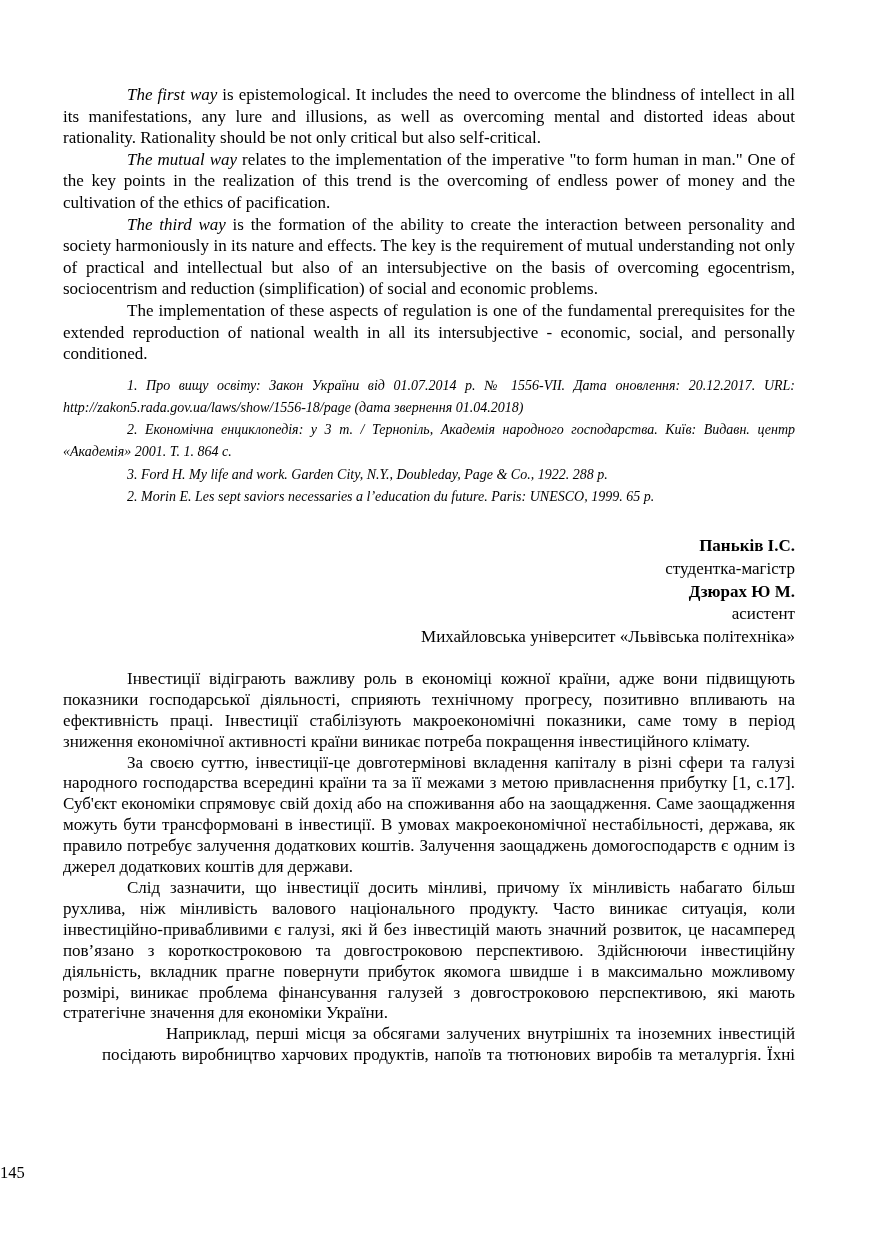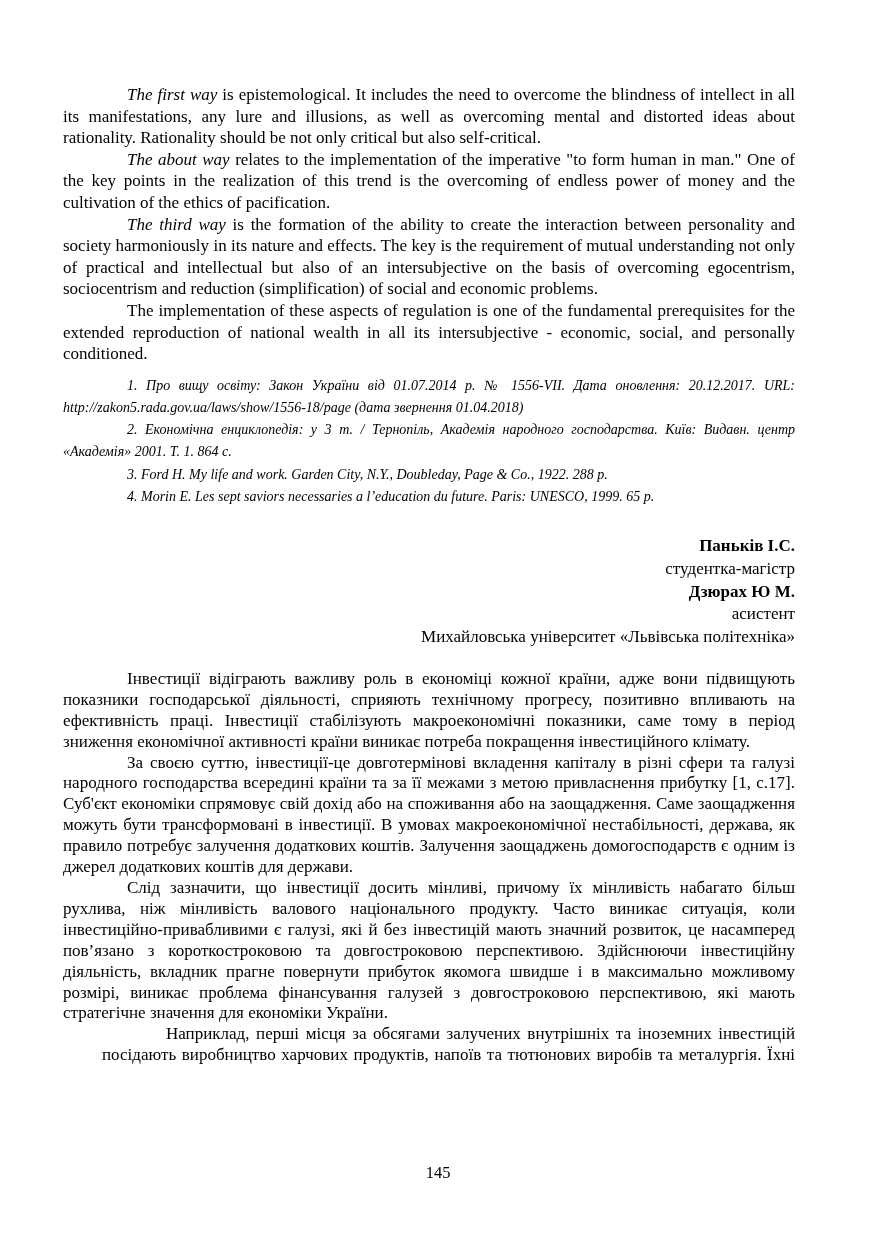--- a/index.html
+++ b/index.html
@@ -70,42 +70,41 @@
     text-indent: 64px;
   }
   .uk p.cut { text-align-last: justify; margin-left: 39px; }
 
   
   .pagenum {
     position: absolute;
     left: 0;
     top: 1163px;
     width: 876px;
-    text-align: center;
     font-size: 16.5px;
   }
 </style>
 </head>
 <body>
 
 <div class="page">
   <div class="content">
 
     <div class="en">
       <p><em>The first way</em><span> is epistemological. It includes the need to overcome the blindness of intellect in all its manifestations, any lure and illusions, as well as overcoming mental and distorted ideas about rationality. Rationality should be not only critical but also self-critical.</span></p>
-      <p><em>The about way</em><span> relates to the implementation of the imperative "to form human in man." One of the key points in the realization of this trend is the overcoming of endless power of money and the cultivation of the ethics of pacification.</span></p>
+      <p><em>The mutual way</em><span> relates to the implementation of the imperative "to form human in man." One of the key points in the realization of this trend is the overcoming of endless power of money and the cultivation of the ethics of pacification.</span></p>
       <p><em>The third way</em><span> is the formation of the ability to create the interaction between personality and society harmoniously in its nature and effects. The key is the requirement of mutual understanding not only of practical and intellectual but also of an intersubjective on the basis of overcoming egocentrism, sociocentrism and reduction (simplification) of social and economic problems.</span></p>
       <p><span>The implementation of these aspects of regulation is one of the fundamental prerequisites for the extended reproduction of national wealth in all its intersubjective - economic, social, and personally conditioned.</span></p>
     </div>
 
     <div class="refs">
       <p>1. Про вищу освіту: Закон України від 01.07.2014 р. № 1556-VII. Дата оновлення: 20.12.2017. URL: http://zakon5.rada.gov.ua/laws/show/1556-18/page (дата звернення 01.04.2018)</p>
       <p>2. Економічна енциклопедія: у 3 т. / Тернопіль, Академія народного господарства. Київ: Видавн. центр «Академія» 2001. Т. 1. 864 с.</p>
       <p>3. Ford H. My life and work. Garden City, N.Y., Doubleday, Page &amp; Co., 1922. 288 p.</p>
-      <p>4. Morin E. Les sept saviors necessaries a l’education du future. Paris: UNESCO, 1999. 65 p.</p>
+      <p>2. Morin E. Les sept saviors necessaries a l’education du future. Paris: UNESCO, 1999. 65 p.</p>
     </div>
 
     <div class="byline">
       <div class="name">Паньків І.С.</div>
       <div>студентка-магістр</div>
       <div class="name">Дзюрах Ю М.</div>
       <div>асистент</div>
       <div>Михайловська університет «Львівська політехніка»</div>
     </div>
 

